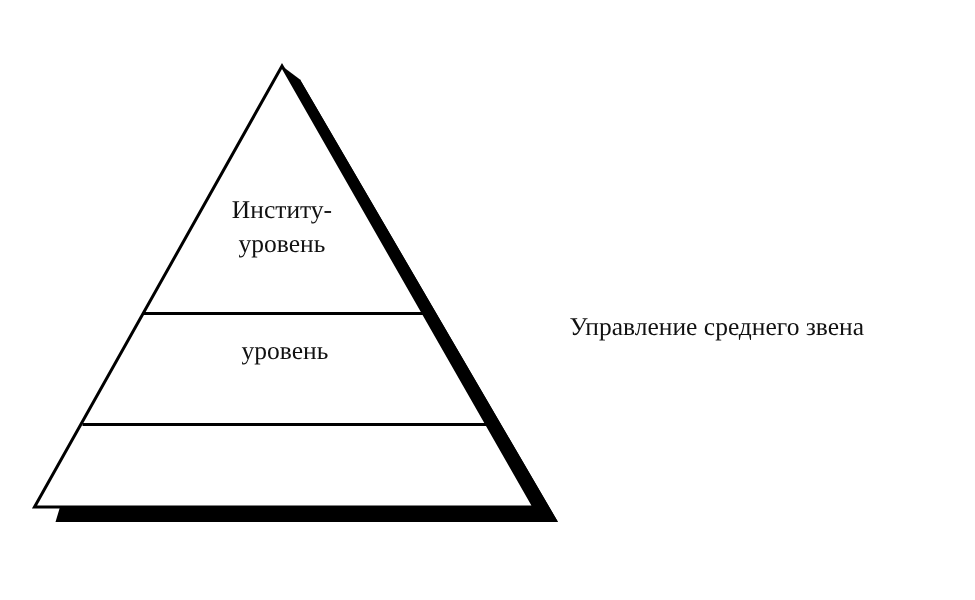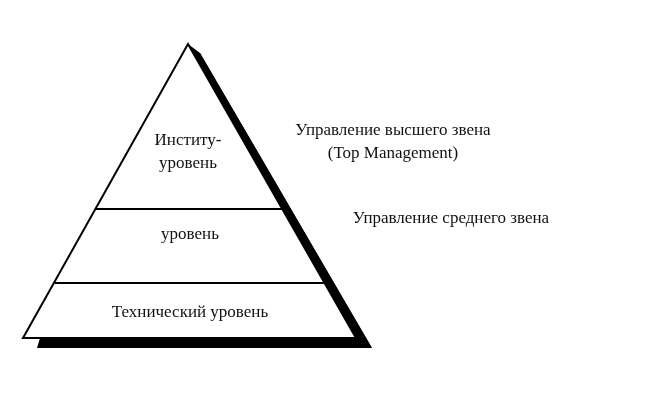--- a/index.html
+++ b/index.html
@@ -13,21 +13,21 @@
       color: #111111;
       text-align: center;
       line-height: 23px;
       white-space: nowrap;
     }
     .lbl span { display: block; }
     .lvl1 { left: 118px; top: 128px; width: 140px; }
     .lvl2 { left: 90px; top: 222px; width: 200px; }
     .lvl3 { left: 60px; top: 300px; width: 260px; }
     .side1 { left: 278px; top: 118px; width: 230px; }
-    .side2 { left: 326px; top: 206px; width: 250px; }
+    .side2 { left: 326px; top: 206px; width: 250px; text-align: right; }
     .side3 { left: 372px; top: 286px; width: 255px; }
   </style>
 </head>
 <body>
 
 <div class="canvas">
   <svg width="650" height="400" viewBox="0 0 650 400">
 
     <polygon points="200,53 372,348 37,348 40,338 356,338 200,66" fill="#000000"></polygon>
 
@@ -41,26 +41,19 @@
 
   <div class="lbl lvl1">
     <span>Институ-</span>
     <span>уровень</span>
   </div>
 
   <div class="lbl lvl2">
     <span>уровень</span>
   </div>
 
-  <div class="lbl lvl3">
-    <span>Технический уровень</span>
-  </div>
 
-  <div class="lbl side1">
-    <span>Управление высшего звена</span>
-    <span>(Top Management)</span>
-  </div>
 
   <div class="lbl side2">
     <span>Управление среднего звена</span>
   </div>
 
 </div>
 
 </body></html>

